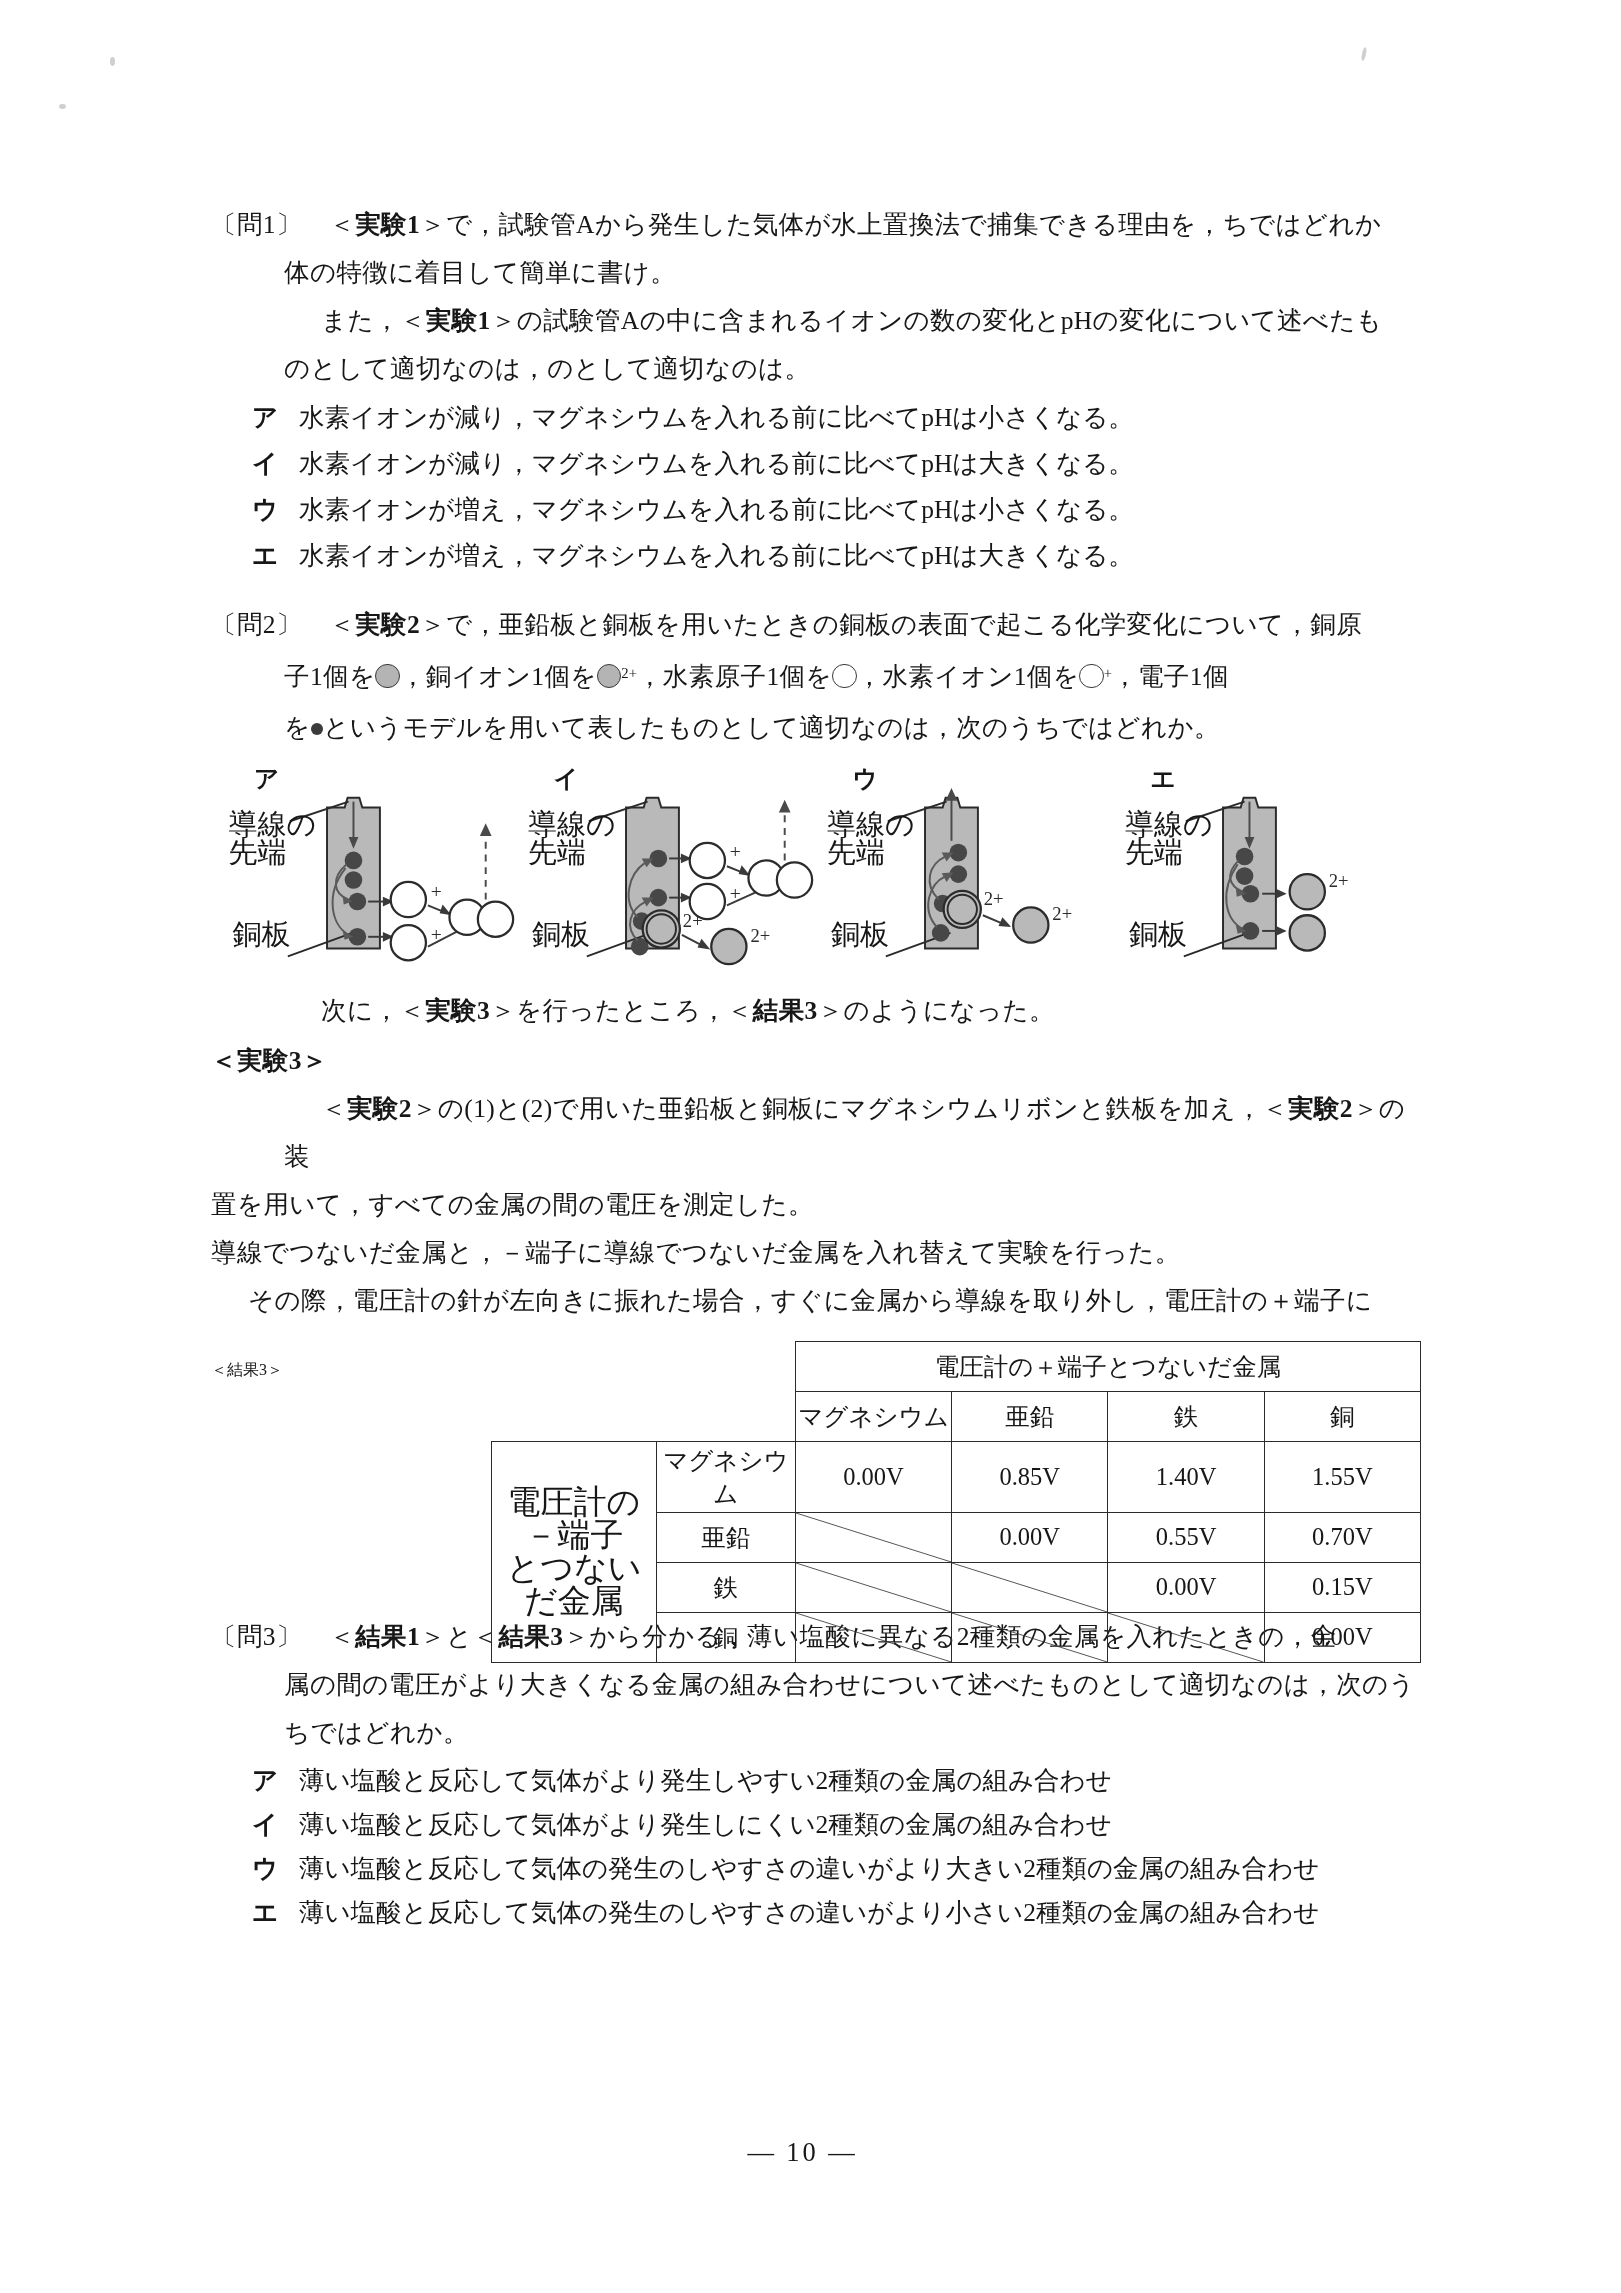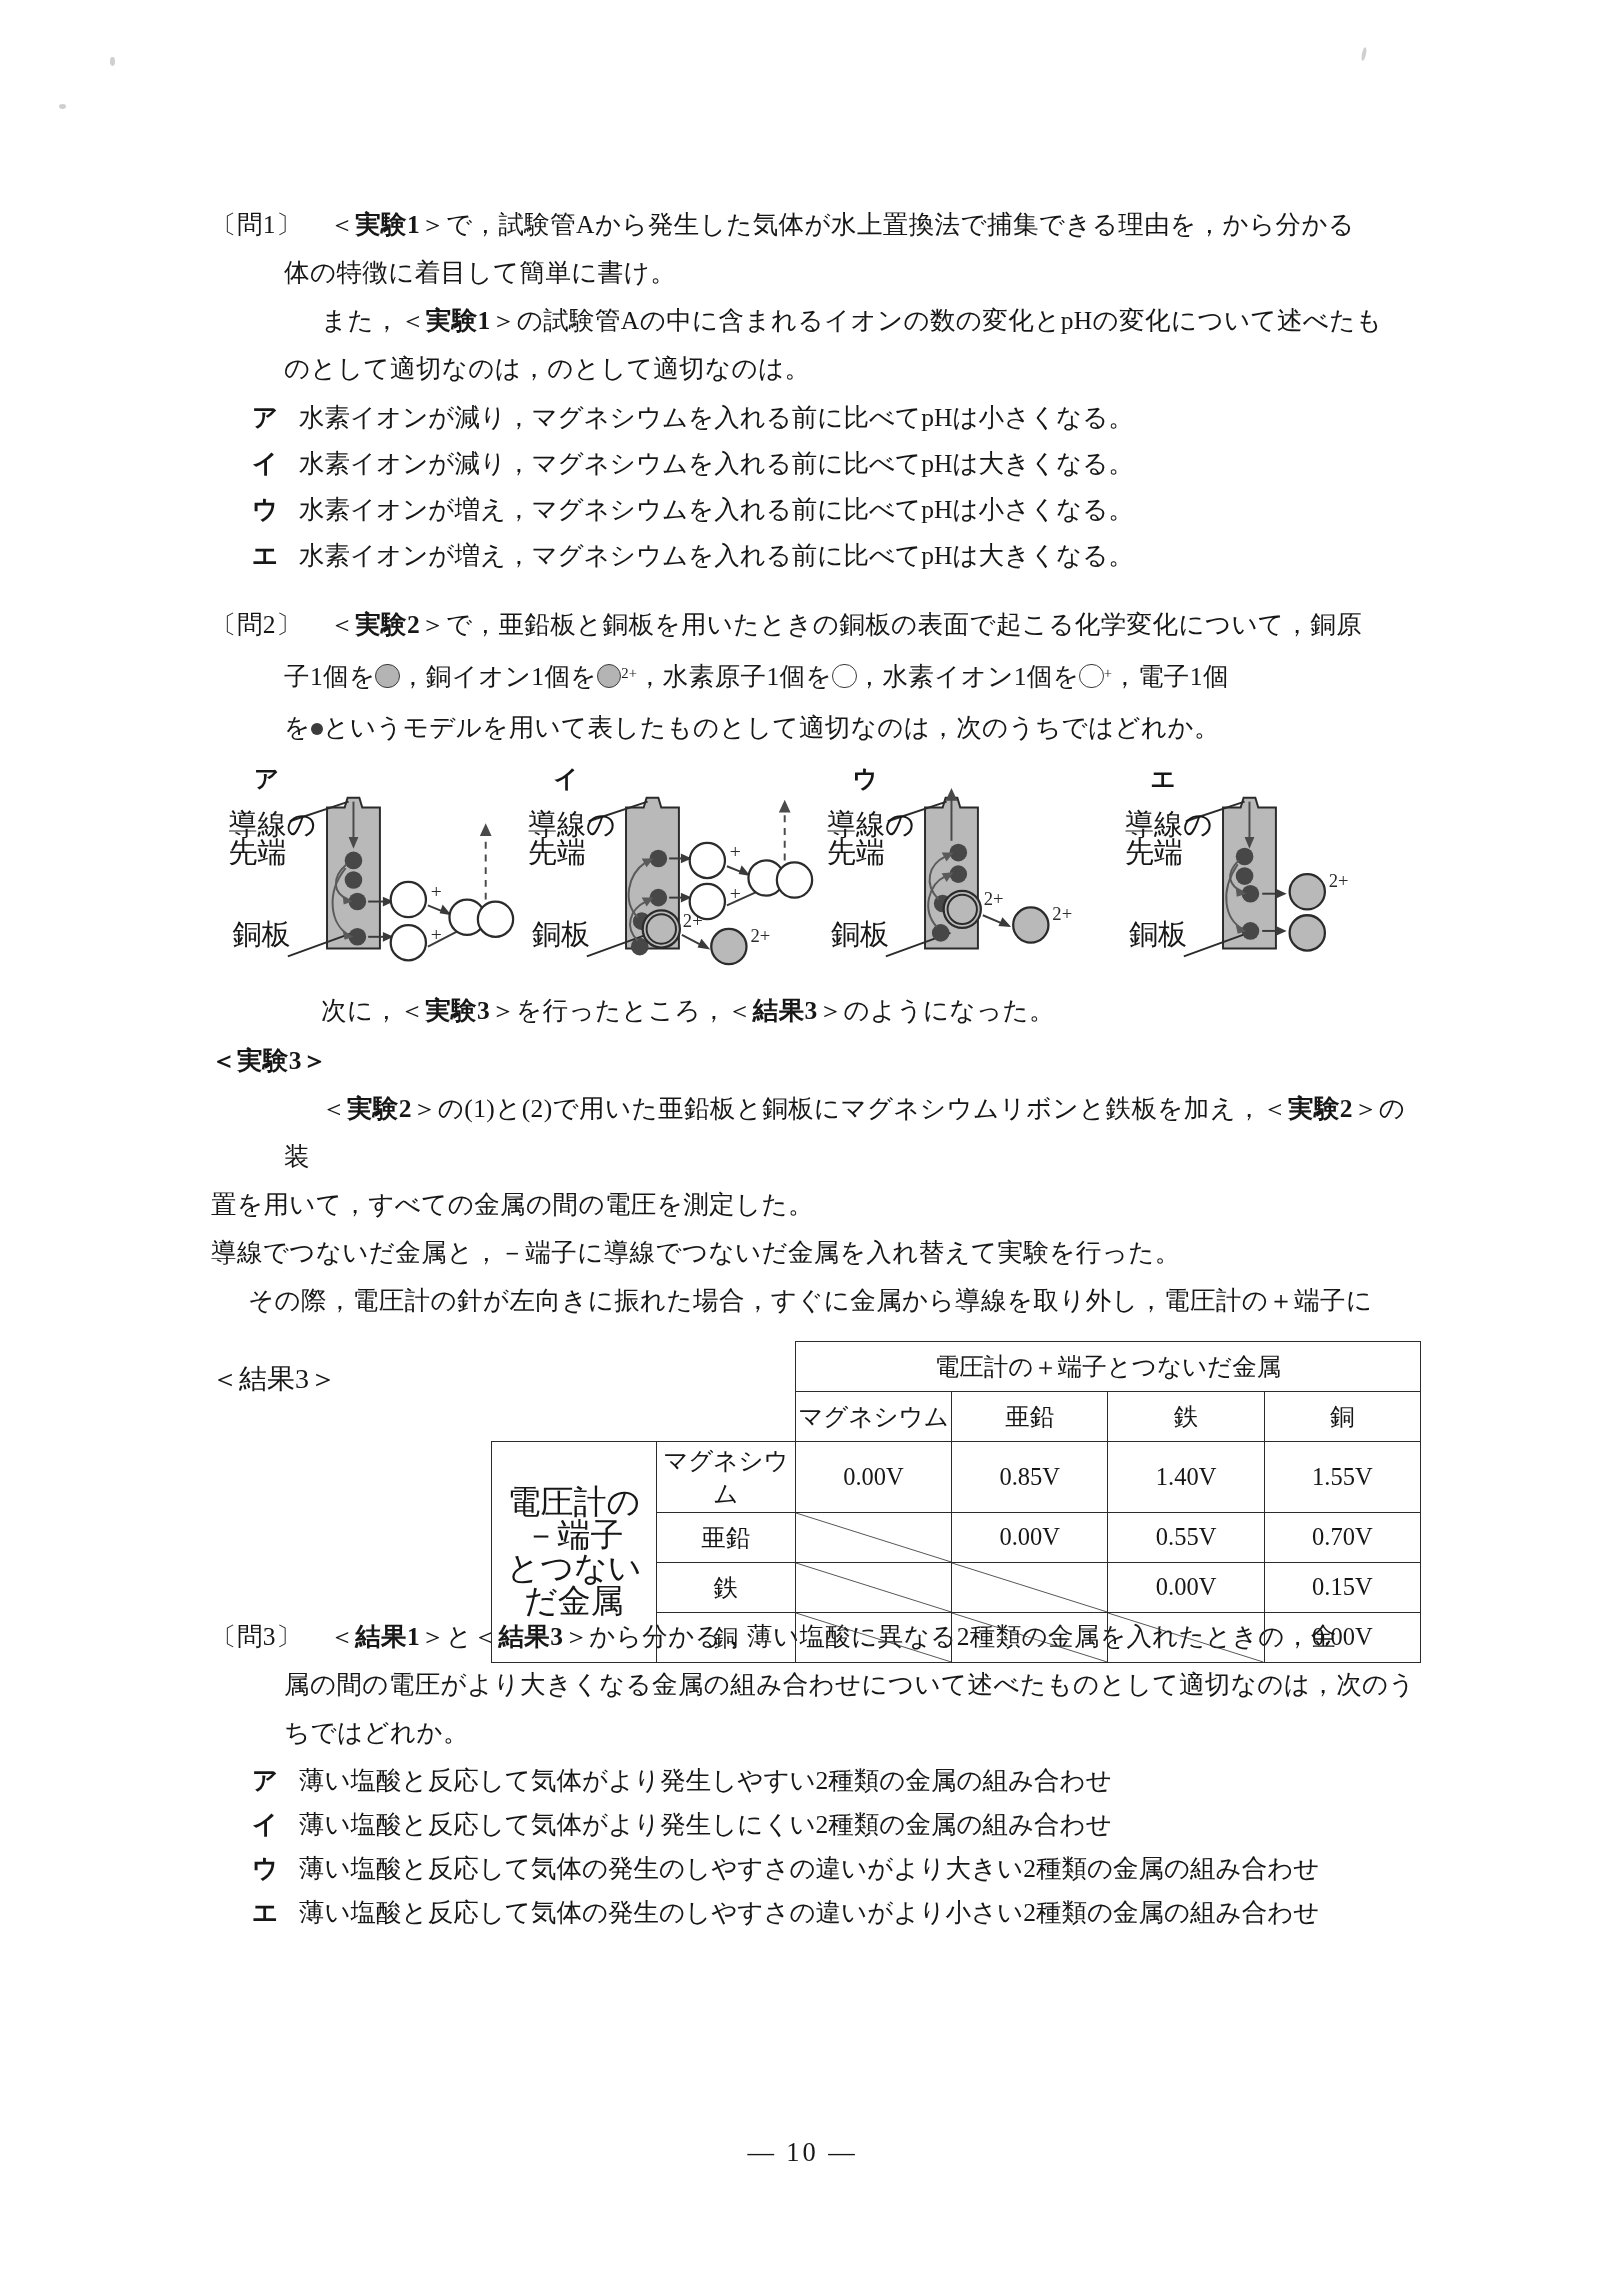--- a/index.html
+++ b/index.html
@@ -50,21 +50,21 @@
   .diagrams { position:relative; height:211px; margin-top:13.7px; }
   .dg { position:absolute; top:0; width:294px; height:206px; }
   .dg .opt { position:absolute; top:-3.9px; left:25.5px; font-weight:bold; font-size:24.5px; }
   .dg svg { position:absolute; top:17.6px; left:0; }
   .dg .lab { position:absolute; font-size:29px; line-height:28px; white-space:nowrap;font-family:Liberation Mono, monospace; }
   .lab-lead { left:0px; top:47px; }
   .lab-plate { left:3.9px; top:157px; }
 
   
   .res-wrap { position:relative; margin-top:15.7px; height:247px; }
-  .res-label { position:absolute; left:0px; top:19.6px; font-size:28px; }
+  .res-label { position:absolute; left:0px; top:19.6px; font-size:16px; }
   table.res { position:absolute; left:280px; top:0px; border-collapse:collapse;
               font-size:24.5px; }
   table.res td, table.res th { border:1.4px solid #2b2b2b; text-align:center;
               font-weight:normal; padding:2px; height:45px; }
   .c-head-span { height:44px; }
   .w-rowhdr1 { width:173px; }
   .w-rowhdr2 { width:145px; }
   .w-col { width:160px; }
   .blank-cell { position:relative; }
   .diag-line { position:absolute; left:0; top:0; width:100%; height:100%; }
@@ -82,21 +82,21 @@
   <span class="speck" style="left:110px;top:57px;width:4.9px;height:8.8px;"></span>
   <span class="speck" style="left:59px;top:104px;width:6.9px;height:4.9px;"></span>
   <span class="speck" style="left:1362px;top:47px;width:3.9px;height:13.7px;transform:rotate(12deg);"></span>
 
   <div class="content">
 
     <div class="q-block">
       <div class="para q-head">
         <span class="q-tag">〔問1〕</span>
         <span style="width:27.4px;"></span>
-        <span class="q-body"><span>＜</span><span class="b">実験1</span><span>＞で，試験管Aから発生した気体が水上置換法で捕集できる理由を，から分かる</span></span>
+        <span class="q-body"><span>＜</span><span class="b">実験1</span><span>＞で，試験管Aから発生した気体が水上置換法で捕集できる理由を，ちではどれか</span></span>
       </div>
       <div class="para hang">体の特徴に着目して簡単に書け。</div>
       <div class="para hang indent1"><span>また，＜</span><span class="b">実験1</span><span>＞の試験管Aの中に含まれるイオンの数の変化とpHの変化について述べたも</span></div>
       <div class="para hang">のとして適切なのは，のとして適切なのは。</div>
 
       <div class="choices">
         <div class="choice">
           <span class="lbl">ア</span>
           <span class="txt">水素イオンが減り，マグネシウムを入れる前に比べてpHは小さくなる。</span>
         </div>

